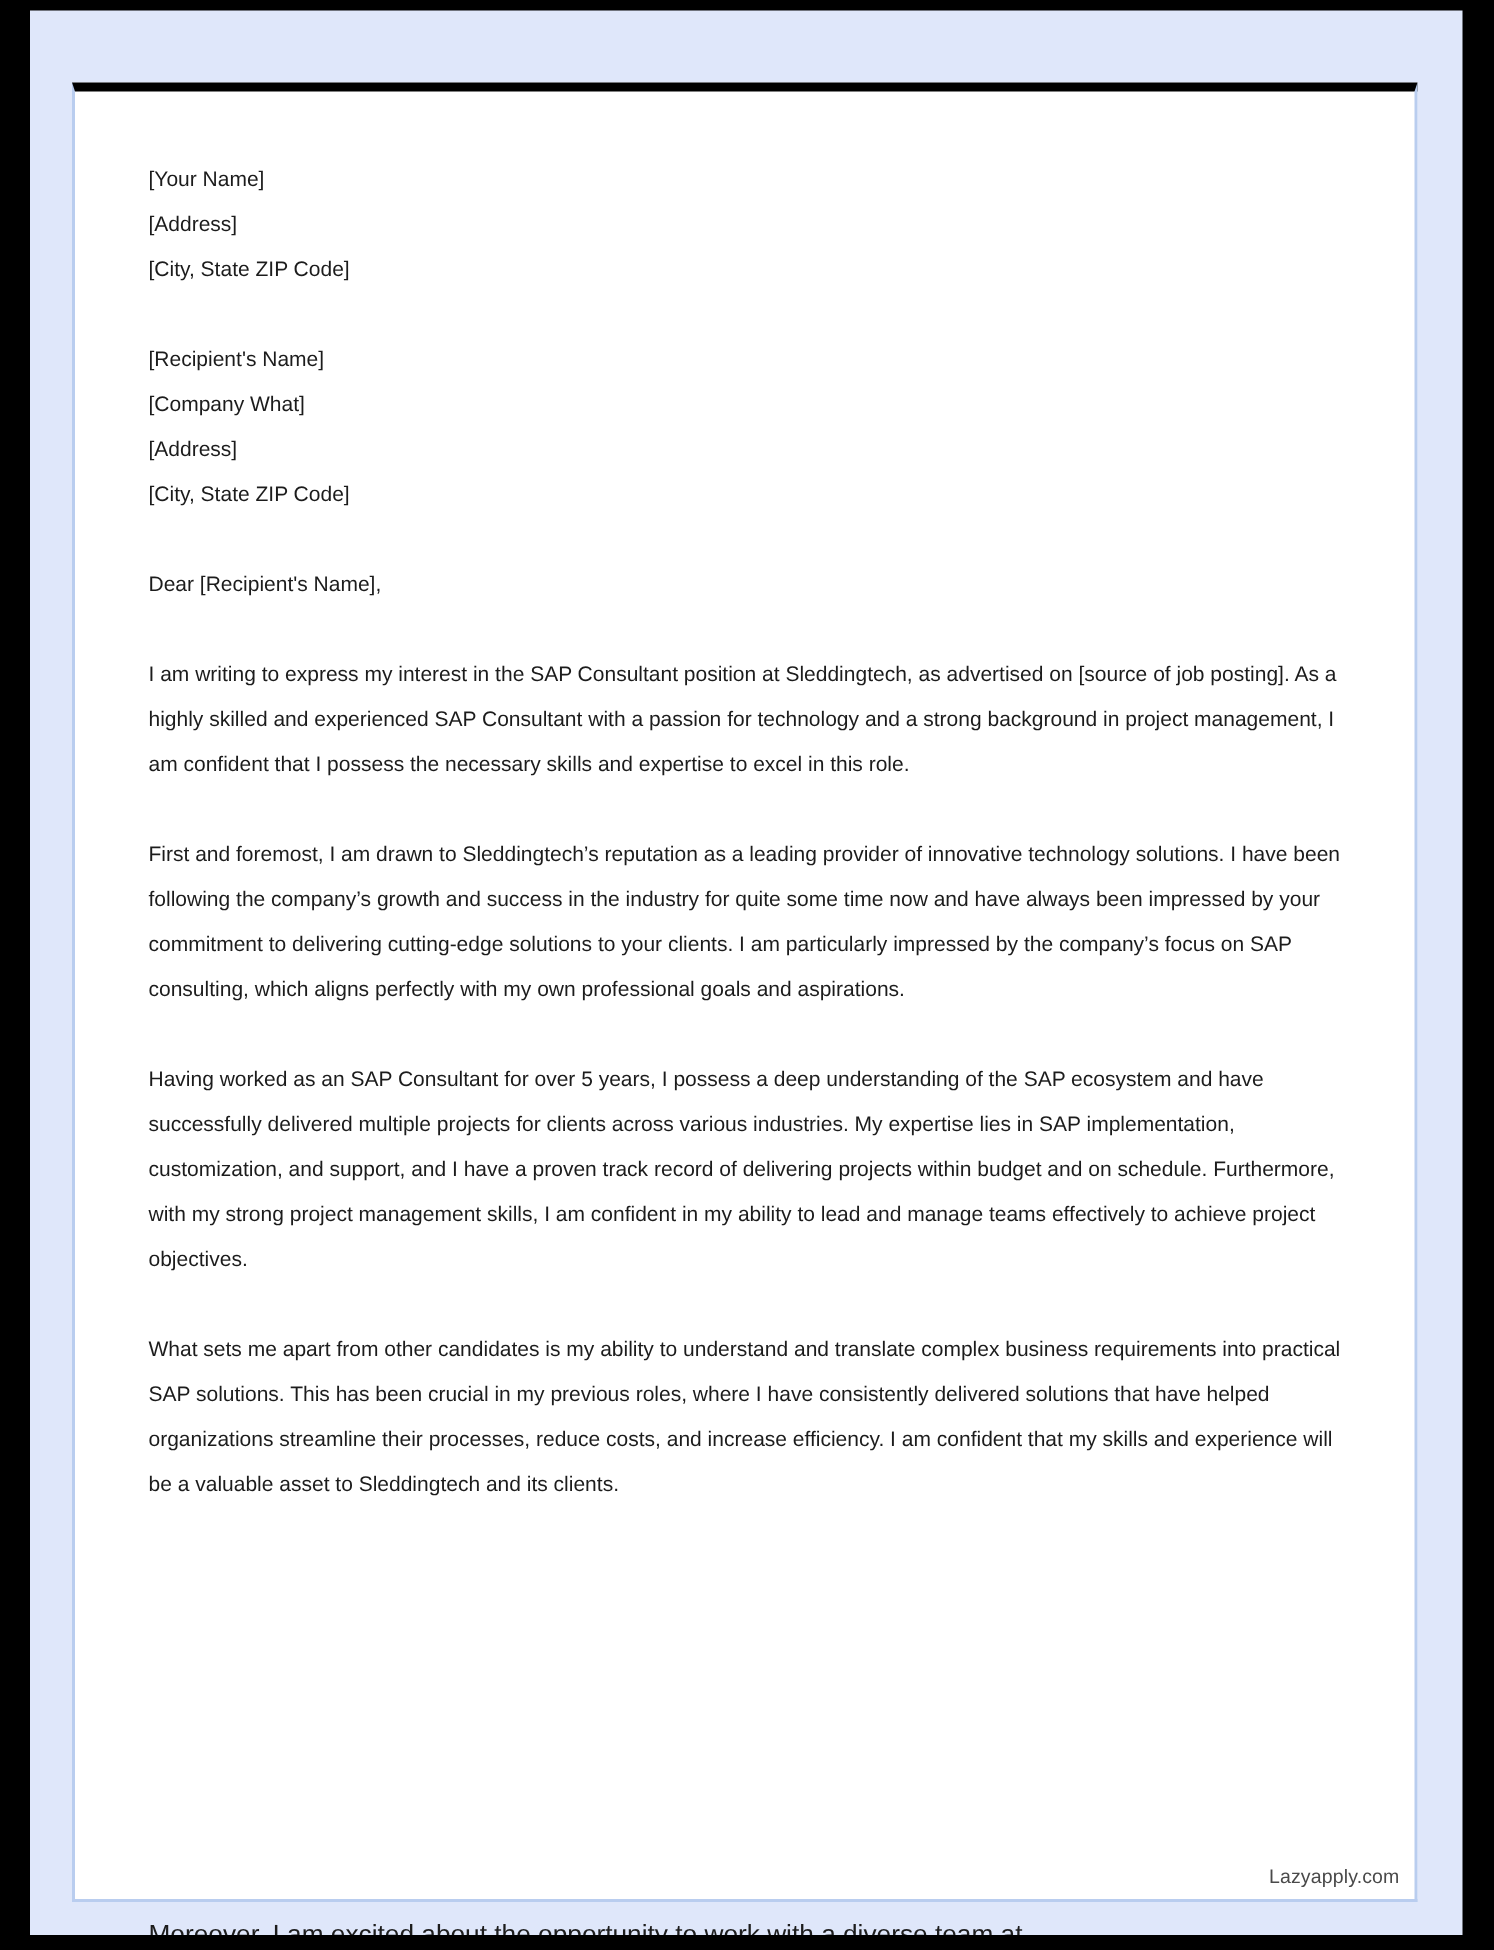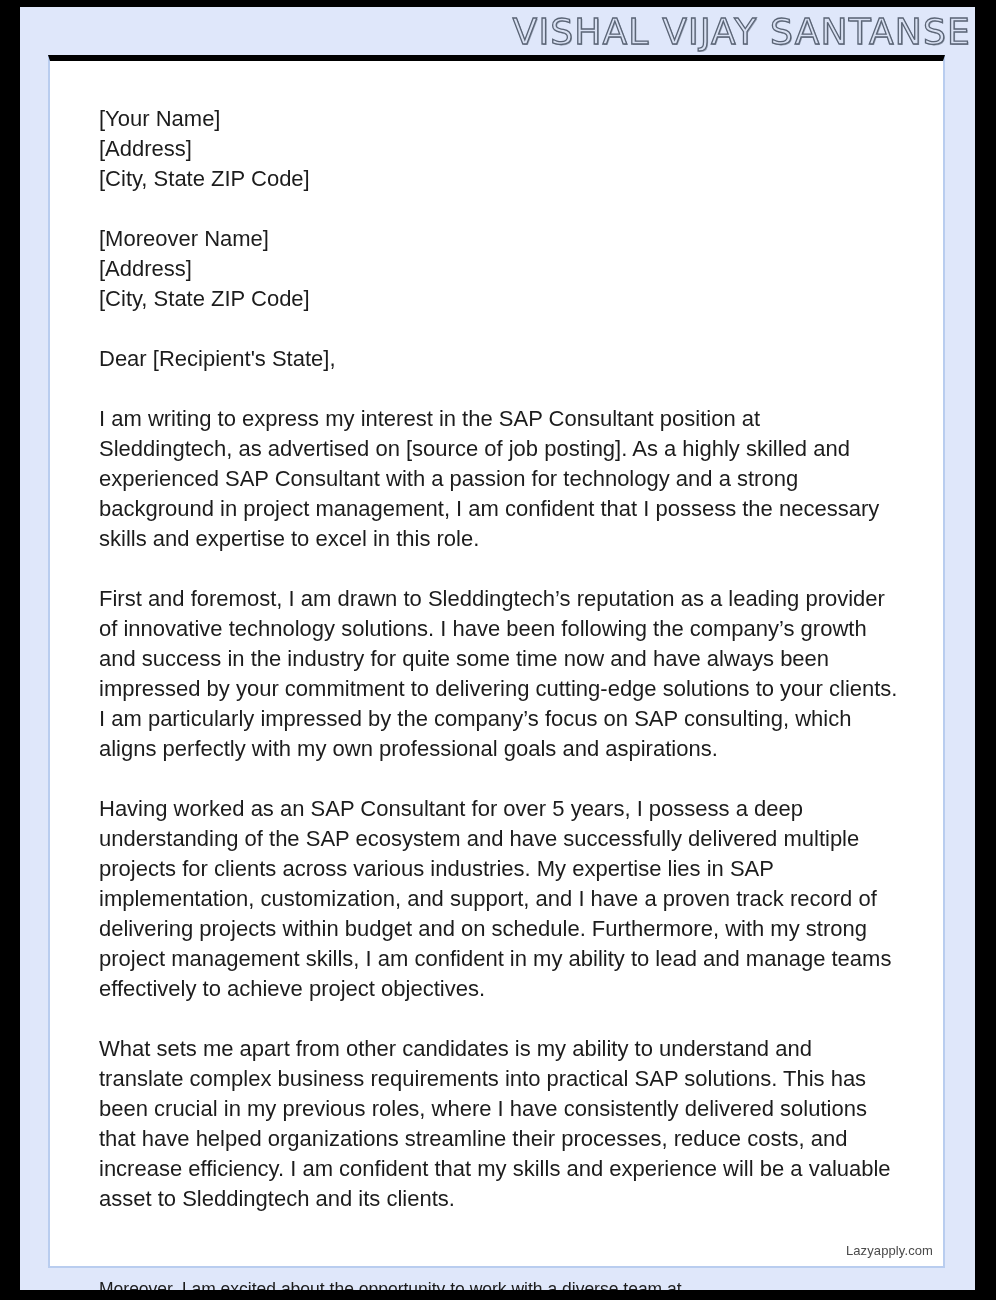--- a/index.html
+++ b/index.html
@@ -74,21 +74,21 @@
     box-sizing: border-box;
     overflow: hidden;
   }
 
   .letter-body {
     position: absolute;
     left: 49px;
     top: 43px;
     width: 800px;
     color: #1c1c1c;
-    font-size: 22px;
+    font-size: 14px;
     line-height: 30px;
   }
 
   .addr-block {
     margin: 0 0 30px 0;
   }
   .addr-line {
     display: block;
     white-space: nowrap;
   }
@@ -123,40 +123,38 @@
     line-height: 30px;
     white-space: nowrap;
   }
 </style>
 </head>
 <body>
 
 <div class="page-frame">
   <div class="paper">
 
-    <div class="header-band">
-      <div class="doc-title">VISHAL VIJAY SANTANSE</div>
-    </div>
 
     <div class="letter-card">
       <div class="letter-body">
 
         <div class="addr-block">
           <span class="addr-line">[Your Name]</span>
           <span class="addr-line">[Address]</span>
           <span class="addr-line">[City, State ZIP Code]</span>
         </div>
 
         <div class="addr-block">
-          <span class="addr-line">[Moreover Name]</span>
+          <span class="addr-line">[Recipient's Name]</span>
+          <span class="addr-line">[Company What]</span>
           <span class="addr-line">[Address]</span>
           <span class="addr-line">[City, State ZIP Code]</span>
         </div>
 
-        <p class="salutation">Dear [Recipient's State],</p>
+        <p class="salutation">Dear [Recipient's Name],</p>
 
         <p class="para">I am writing to express my interest in the SAP Consultant position at Sleddingtech, as advertised on [source of job posting]. As a highly skilled and experienced SAP Consultant with a passion for technology and a strong background in project management, I am confident that I possess the necessary skills and expertise to excel in this role.</p>
         <p class="para">First and foremost, I am drawn to Sleddingtech’s reputation as a leading provider of innovative technology solutions. I have been following the company’s growth and success in the industry for quite some time now and have always been impressed by your commitment to delivering cutting-edge solutions to your clients. I am particularly impressed by the company’s focus on SAP consulting, which aligns perfectly with my own professional goals and aspirations.</p>
         <p class="para">Having worked as an SAP Consultant for over 5 years, I possess a deep understanding of the SAP ecosystem and have successfully delivered multiple projects for clients across various industries. My expertise lies in SAP implementation, customization, and support, and I have a proven track record of delivering projects within budget and on schedule. Furthermore, with my strong project management skills, I am confident in my ability to lead and manage teams effectively to achieve project objectives.</p>
         <p class="para">What sets me apart from other candidates is my ability to understand and translate complex business requirements into practical SAP solutions. This has been crucial in my previous roles, where I have consistently delivered solutions that have helped organizations streamline their processes, reduce costs, and increase efficiency. I am confident that my skills and experience will be a valuable asset to Sleddingtech and its clients.</p>
       </div>
 
       <div class="watermark">Lazyapply.com</div>
     </div>
 

